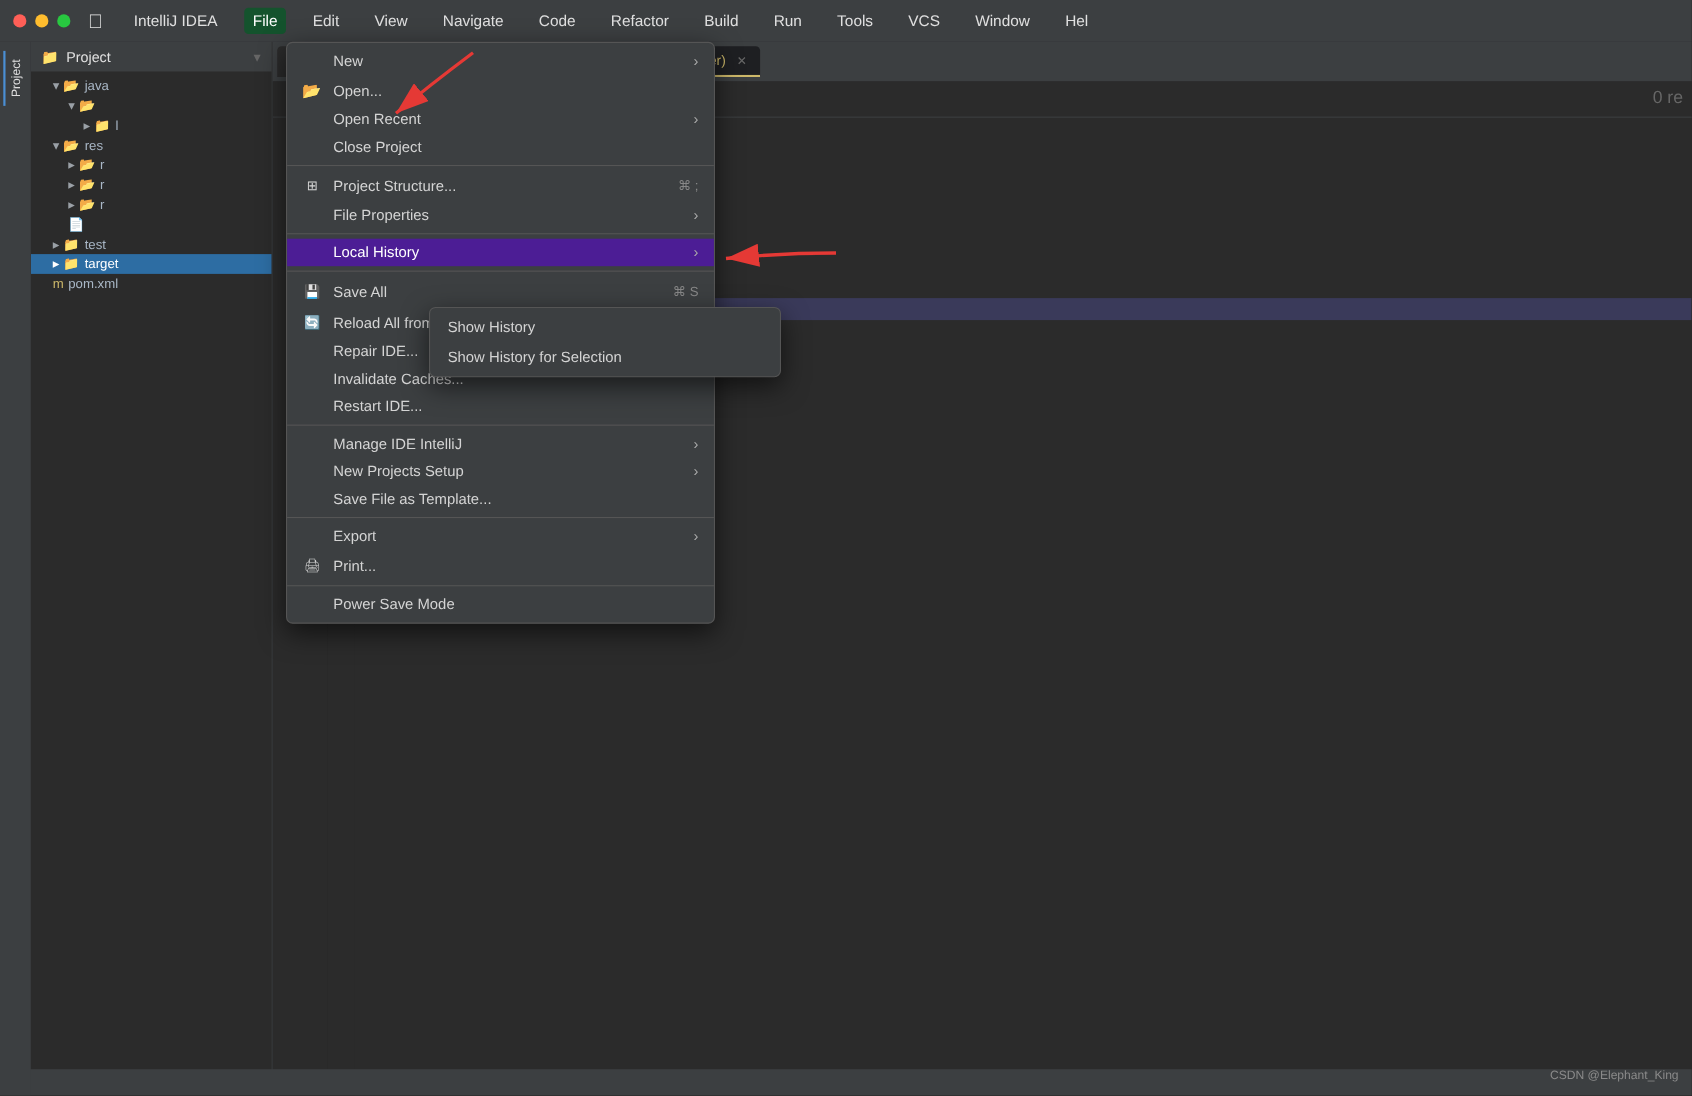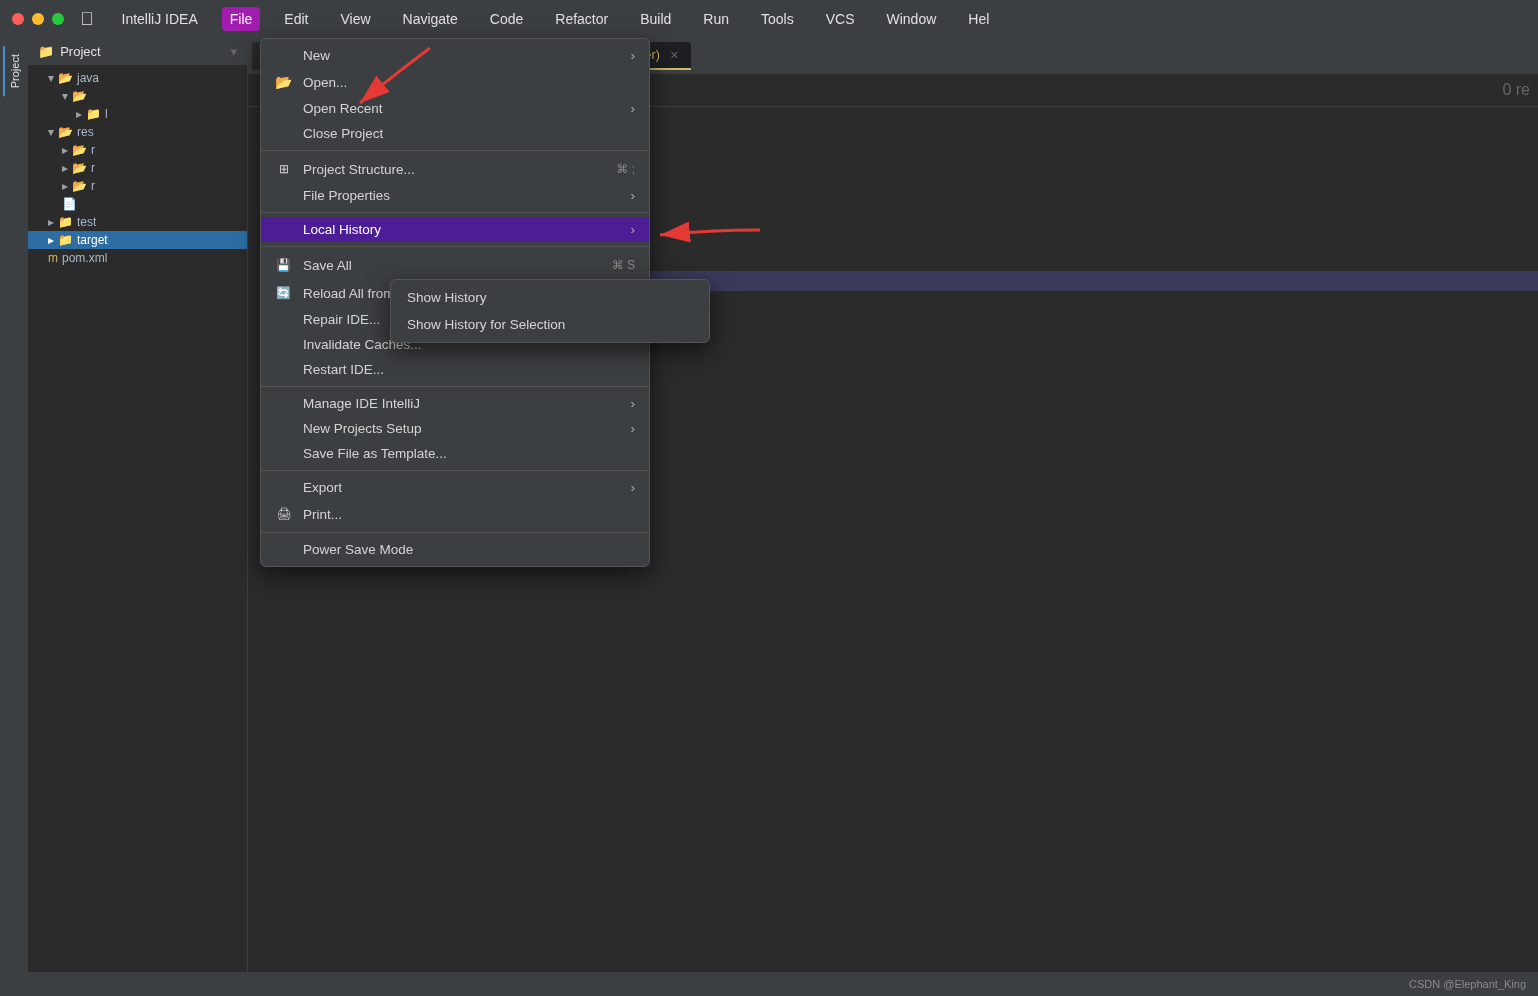--- a/index.html
+++ b/index.html
@@ -30,21 +30,21 @@
     }
     .menubar-item {
       color: #e0e0e0;
       font-size: 14px;
       padding: 4px 8px;
       border-radius: 4px;
       cursor: pointer;
       white-space: nowrap;
     }
     .menubar-item.active {
-      background: #a21caf;
+      background: #14532d;
       color: #fff;
     }
 
     
     .main-area {
       display: flex;
       height: calc(996px - 38px);
       position: relative;
     }
 
@@ -301,23 +301,23 @@
 
     
     .status-bar {
       position: absolute;
       bottom: 0;
       right: 0;
       left: 0;
       height: 24px;
       background: #3c3f41;
       display: flex;
-      align-items: center;
+      align-items: flex-end;
       justify-content: flex-end;
-      padding: 0 12px;
+      padding: 12px 12px;
       color: #8a8a8a;
       font-size: 11px;
     }
 
     
     .red-arrow-1 {
       position: absolute;
       top: 38px;
       left: 300px;
       z-index: 400;

